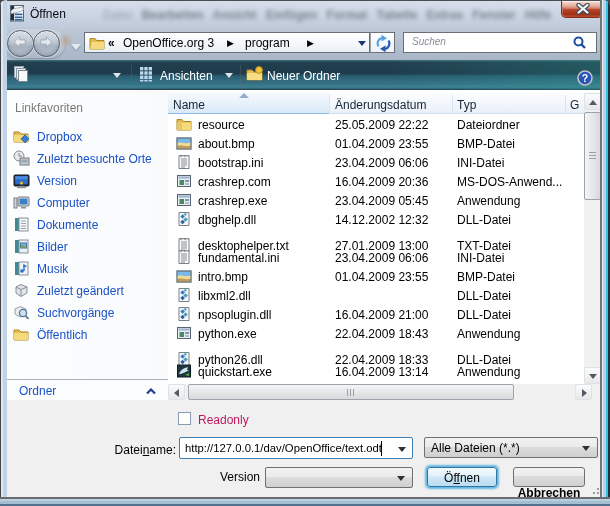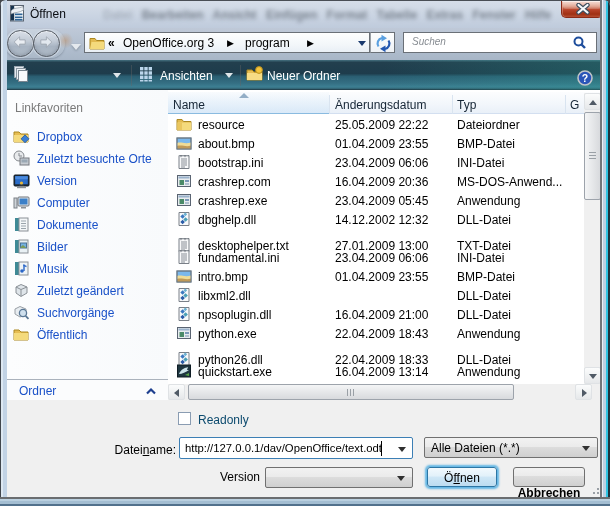--- a/index.html
+++ b/index.html
@@ -496,21 +496,21 @@
         <div class="sbtn" style="left:407px;top:0;width:17px;height:16px;">
             <div class="sarr" style="left:6px;top:4px;border-top:4px solid transparent;border-bottom:4px solid transparent;border-left:5px solid #505a66;"></div>
           </div>
       </div>
       <div style="position:absolute;left:424px;top:294px;width:9px;height:16px;background:#f0f0f0;"></div>
     </div>
   </div>
 
   <div class="a" id="bottom">
     <div style="position:absolute;left:175px;top:12px;width:13px;height:13px;background:#fff;border:1px solid #8a9cb2;"></div>
-    <div class="lab" style="left:195px;top:13px;color:#0c4a6e;">Readonly</div>
+    <div class="lab" style="left:195px;top:13px;color:#be185d;">Readonly</div>
     <div class="lab" style="left:100px;top:43px;width:73px;text-align:right;">Datei<u>n</u>ame:</div>
     <div class="combo" style="left:176px;top:37px;width:234px;height:22px;border:1px solid #3c7fb5;border-radius:2px;">
       <div style="position:absolute;left:5px;top:4px;font-size:11.3px;">http://127.0.0.1/dav/OpenOffice/text.odt</div>
       <div style="position:absolute;left:201px;top:3px;width:1px;height:15px;background:#000;"></div>
       <div class="darr" style="right:6px;top:9px;"></div>
     </div>
     <div class="combosel" style="left:421px;top:37px;width:174px;height:21px;">
       <div style="position:absolute;left:6px;top:3px;font-size:12px;">Alle Dateien (*.*)</div>
       <div class="darr" style="right:7px;top:8px;"></div>
     </div>

